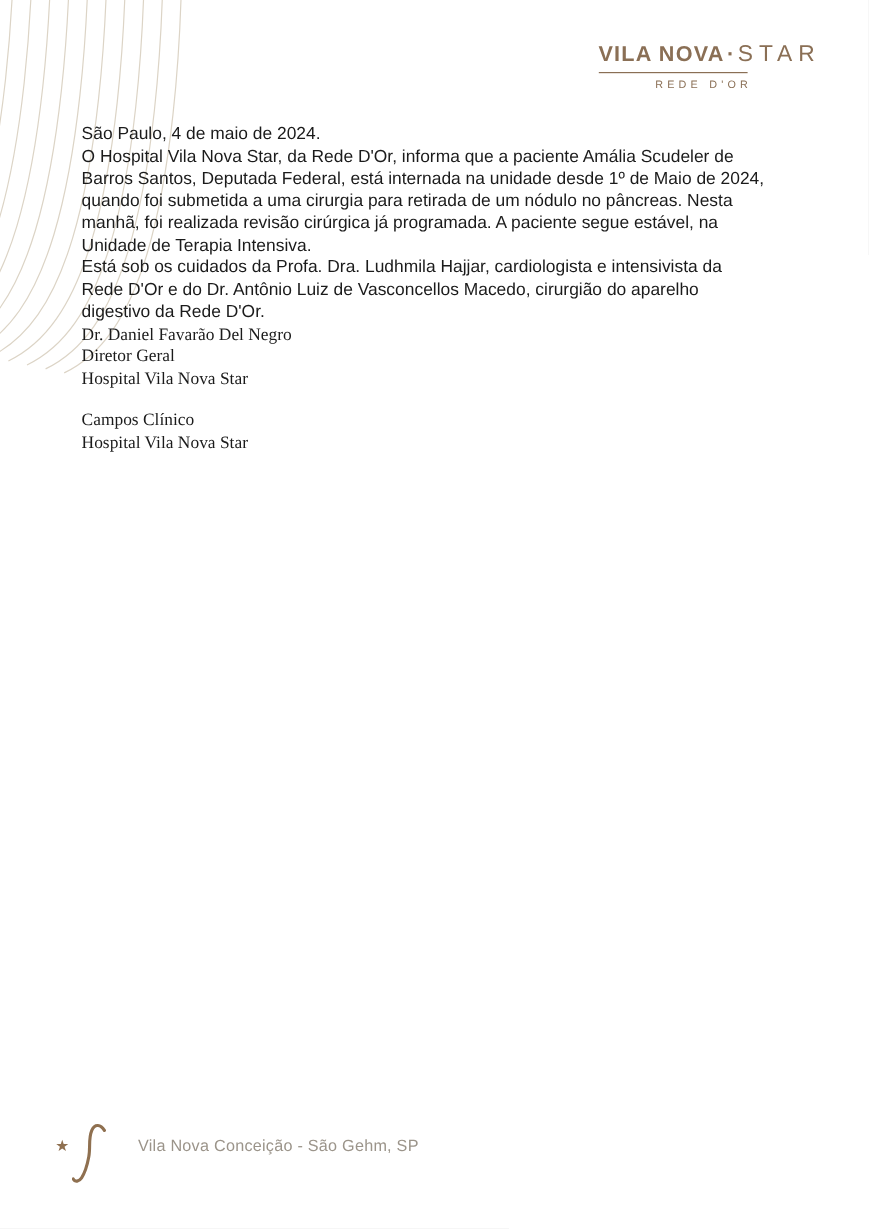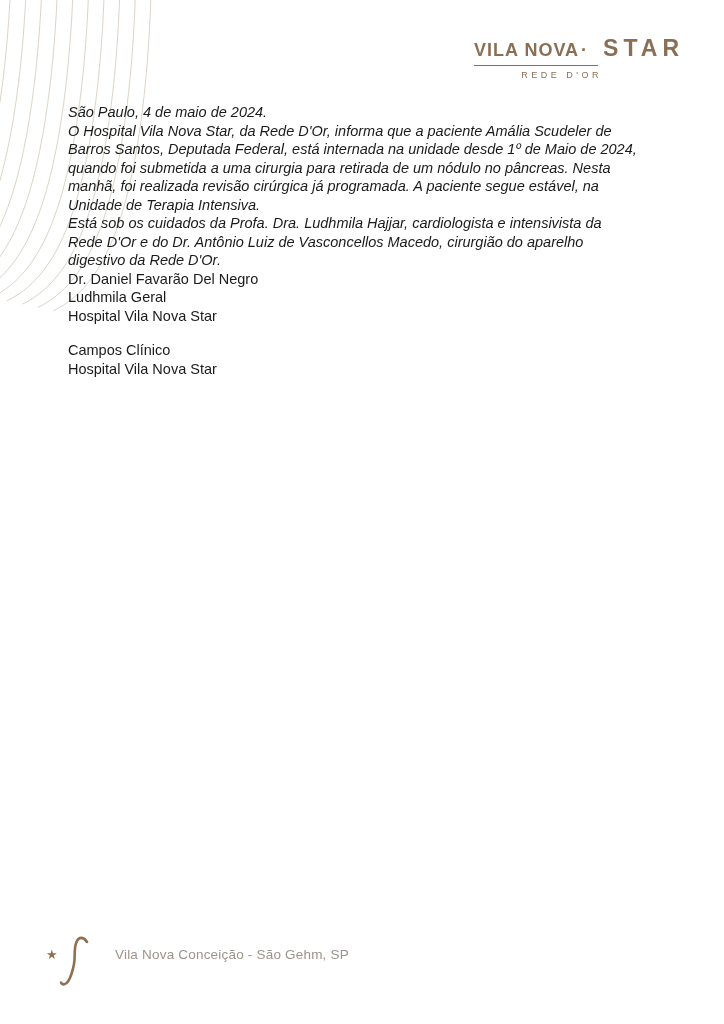--- a/index.html
+++ b/index.html
@@ -24,24 +24,24 @@
   .logo{
     position:absolute;top:35px;right:40px;
     color:#8a6f55;
     text-align:left;
   }
   .logo-main{
     white-space:nowrap;
     font-size:18px;font-weight:bold;letter-spacing:1px;
   }
   .logo-main .thin{
-    font-weight:bold;
-    font-size:23px;
+    font-weight:normal;
+    font-size:19px;
     letter-spacing:5px;
-    margin-left:14px;
+    margin-left:1px;
   }
   .logo-main .sep{
     font-weight:bold;
     margin:0 1px 0 2px;
   }
   .logo-rule{
     width:124px;height:0;
     border-top:1px solid #8a6f55;
     margin-top:3px;
   }
@@ -51,25 +51,25 @@
     font-size:9px;
     letter-spacing:3.5px;
     margin-top:4px;
     white-space:nowrap;
   }
   
   .letter{
     position:absolute;left:68px;top:103px;width:570px;
     font-size:14.5px;line-height:18.5px;
   }
-  .letter p{margin:0;font-style:italic;}
+  .letter p{margin:0;}
   .date-line{margin:0 0 56px 0;}
   .para-1{margin:0 0 27px 0;}
   .para-2{margin:0 0 29px 0;}
-  .sig-block{margin:0 0 16px 0;}
+  .sig-block{margin:0 0 16px 0;font-family:Liberation Serif, serif;}
   .sig-block div{min-height:18.5px;}
   
   .footer{
     position:absolute;left:44px;top:936px;
     display:flex;align-items:flex-start;
   }
   .footer-mark{
     position:relative;width:71px;height:56px;
   }
   .footer-star{
@@ -114,21 +114,21 @@
 
   <div class="letter">
     <p class="date-line">São Paulo, 4 de maio de 2024.</p>
 
     <p class="para-1">O Hospital Vila Nova Star, da Rede D'Or, informa que a paciente Amália Scudeler de Barros Santos, Deputada Federal, está internada na unidade desde 1º de Maio de 2024, quando foi submetida a uma cirurgia para retirada de um nódulo no pâncreas. Nesta manhã, foi realizada revisão cirúrgica já programada. A paciente segue estável, na Unidade de Terapia Intensiva.</p>
 
     <p class="para-2">Está sob os cuidados da Profa. Dra. Ludhmila Hajjar, cardiologista e intensivista da Rede D'Or e do Dr. Antônio Luiz de Vasconcellos Macedo, cirurgião do aparelho digestivo da Rede D'Or.</p>
 
     <div class="sig-block">
       <div>Dr. Daniel Favarão Del Negro</div>
-      <div>Ludhmila Geral</div>
+      <div>Diretor Geral</div>
       <div>Hospital Vila Nova Star</div>
     </div>
 
     <div class="sig-block">
       <div>Campos Clínico</div>
       <div>Hospital Vila Nova Star</div>
     </div>
   </div>
 
   <div class="footer">

